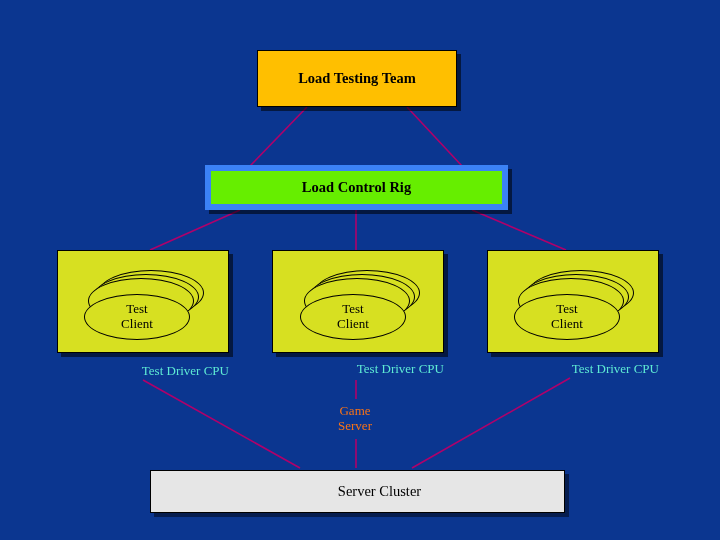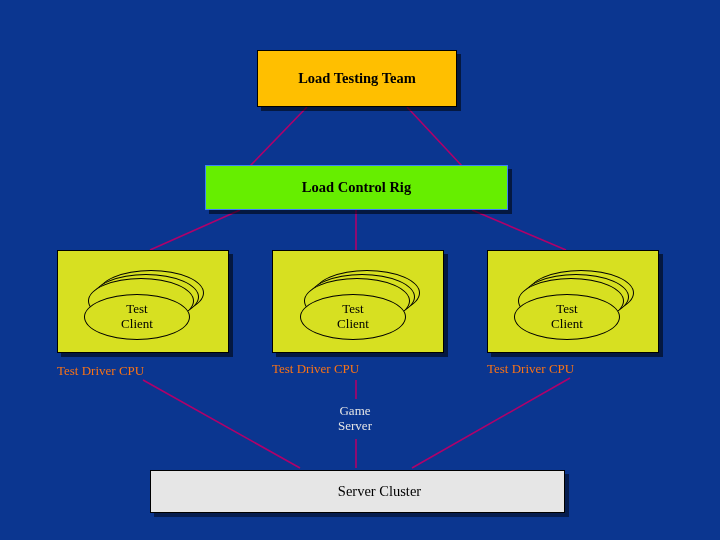--- a/index.html
+++ b/index.html
@@ -50,21 +50,21 @@
     text-align: right;
   }
 
   
   #rig-box {
     left: 205px;
     top: 165px;
     width: 303px;
     height: 45px;
     background: #66ee00;
-    border: 1px solid #3b82f6;
+    border: 6px solid #3b82f6;
     font-size: 14.5px;
     font-weight: bold;
     box-shadow: 4px 4px 0 rgba(0,0,0,0.55);
   }
 
   
   .client-panel {
     top: 250px;
     width: 172px;
     height: 103px;
@@ -106,38 +106,38 @@
     text-align: center;
     font-size: 13px;
     line-height: 1.15;
     color: #000000;
   }
 
   
   .cpu-label {
     position: absolute;
     font-size: 13px;
-    color: #f97316;
-    text-align: left;
+    color: #5eead4;
+    text-align: right;
     white-space: nowrap;
   }
   #cpu-1 { left: 57px;  top: 363px; width: 172px; }
   #cpu-2 { left: 272px; top: 361px; width: 172px; }
   #cpu-3 { left: 487px; top: 361px; width: 172px; }
 
   
   #game-traffic {
     left: 322px;
     top: 399px;
     width: 66px;
     height: 40px;
     background: #0b3690;
     font-size: 13px;
     flex-direction: column;
-    color: #e5e5e5;
+    color: #f97316;
   }
   #game-traffic .gt-line { display: block; }
 
   
   #server-box {
     left: 150px;
     top: 470px;
     width: 415px;
     height: 43px;
     background: #e6e6e6;

